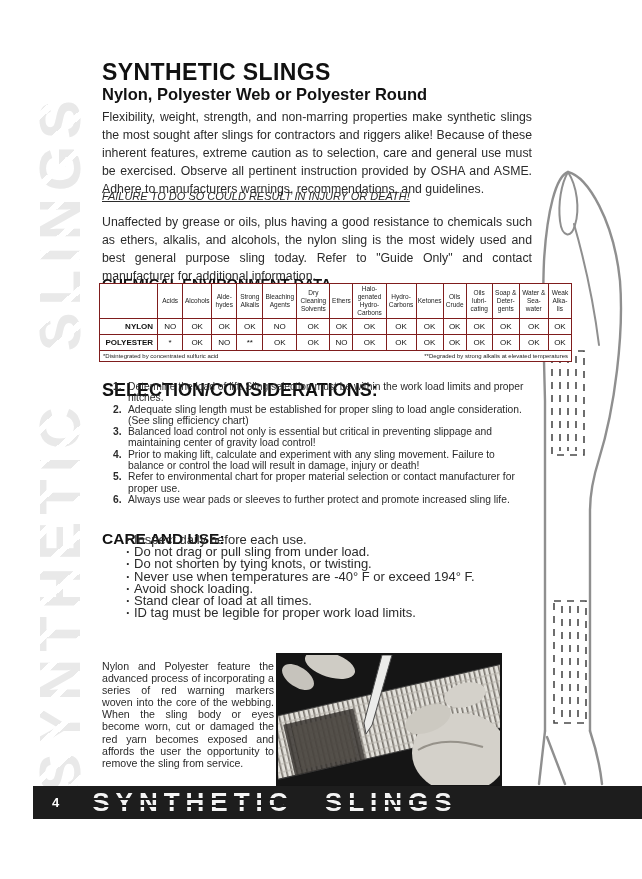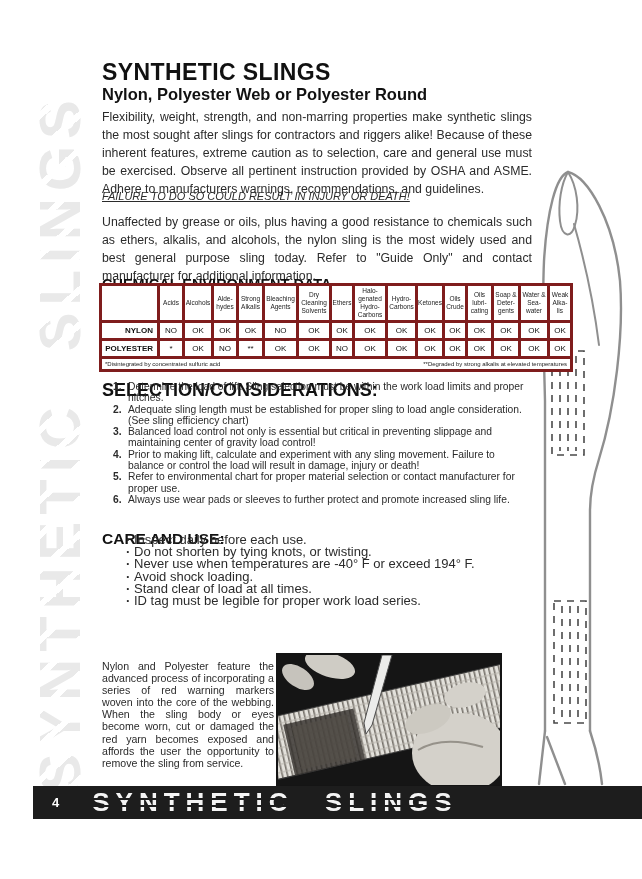--- a/index.html
+++ b/index.html
@@ -22,21 +22,21 @@
   .body-p{font-size:12.3px;line-height:18px;text-align:justify;width:430px;color:#2b2b2b;}
   .p1{left:102px;top:96px;}
   .warning{left:102px;top:179px;font-size:11px;font-style:italic;color:#2b2b2b;text-decoration:underline;}
   .p2{left:102px;top:201px;}
   .chem-heading{left:102px;top:261px;font-size:14.5px;font-weight:800;color:#111;}
   .chem-note{font-size:7.5px;font-weight:normal;color:#333;}
 
   
   .chem-table-wrap{left:99px;top:283px;width:473px;background:#fff;}
   table.chem{border-collapse:collapse;width:473px;table-layout:fixed;background:#fff;}
-  table.chem th,table.chem td{border:3px solid #7f1d1d;padding:0;margin:0;}
+  table.chem th,table.chem td{border:1px solid #7f1d1d;padding:0;margin:0;}
   table.chem thead th{font-size:6.5px;line-height:1.2;font-weight:normal;color:#222;
       text-align:center;vertical-align:middle;height:34px;}
   table.chem td.val{font-size:8px;text-align:center;height:15px;color:#111;}
   table.chem td.rowlabel{font-size:8px;font-weight:bold;text-align:right;padding-right:4px;color:#111;}
   table.chem td.footrow{height:10px;}
   .footnotes{display:flex;justify-content:space-between;font-size:6px;color:#222;
       padding:1px 3px;}
 
   
   .sel-heading{left:102px;top:362px;font-size:18px;font-weight:800;color:#111;}
@@ -217,25 +217,26 @@
       <li><span class="num">2.</span>Adequate sling length must be established for proper sling to load angle consideration.  (See sling efficiency chart)</li>
       <li><span class="num">3.</span>Balanced load control not only is essential but critical in preventing slippage and maintaining center of gravity load control!</li>
       <li><span class="num">4.</span>Prior to making lift, calculate and experiment with any sling movement. Failure to balance or control the load will result in damage, injury or death!</li>
       <li><span class="num">5.</span>Refer to environmental chart for proper material selection or contact manufacturer for proper use.</li>
       <li><span class="num">6.</span>Always use wear pads or sleeves to further protect and promote increased sling life.</li>
     </ol>
 
   <h3 class="abs care-heading">CARE AND USE:</h3>
   <ul class="abs care" id="care-list">
       <li>Inspect daily before each use.</li>
+      <li>Do not drag or pull sling from under load.</li>
       <li>Do not shorten by tying knots, or twisting.</li>
       <li>Never use when temperatures are -40° F or exceed 194° F.</li>
       <li>Avoid shock loading.</li>
       <li>Stand clear of load at all times.</li>
-      <li>ID tag must be legible for proper work load series.</li>
+      <li>ID tag must be legible for proper work load limits.</li>
     </ul>
 
   <p class="abs feature">Nylon and Polyester feature the advanced process of incorporating a series of red warning markers woven into the core of the webbing.  When the sling body or eyes become worn, cut or damaged the red yarn becomes exposed and affords the user the opportunity to remove the sling from service.</p>
 
   <svg class="abs photo" width="222" height="130" viewBox="0 0 222 130">
     <defs>
       <pattern id="webstripes" width="5" height="8" patternUnits="userSpaceOnUse">
         <rect width="5" height="8" fill="#e3e1db"></rect>
         <rect width="1.6" height="8" fill="#77736c"></rect>
         <rect y="3.4" width="5" height="1" fill="#b9b5ad"></rect>

